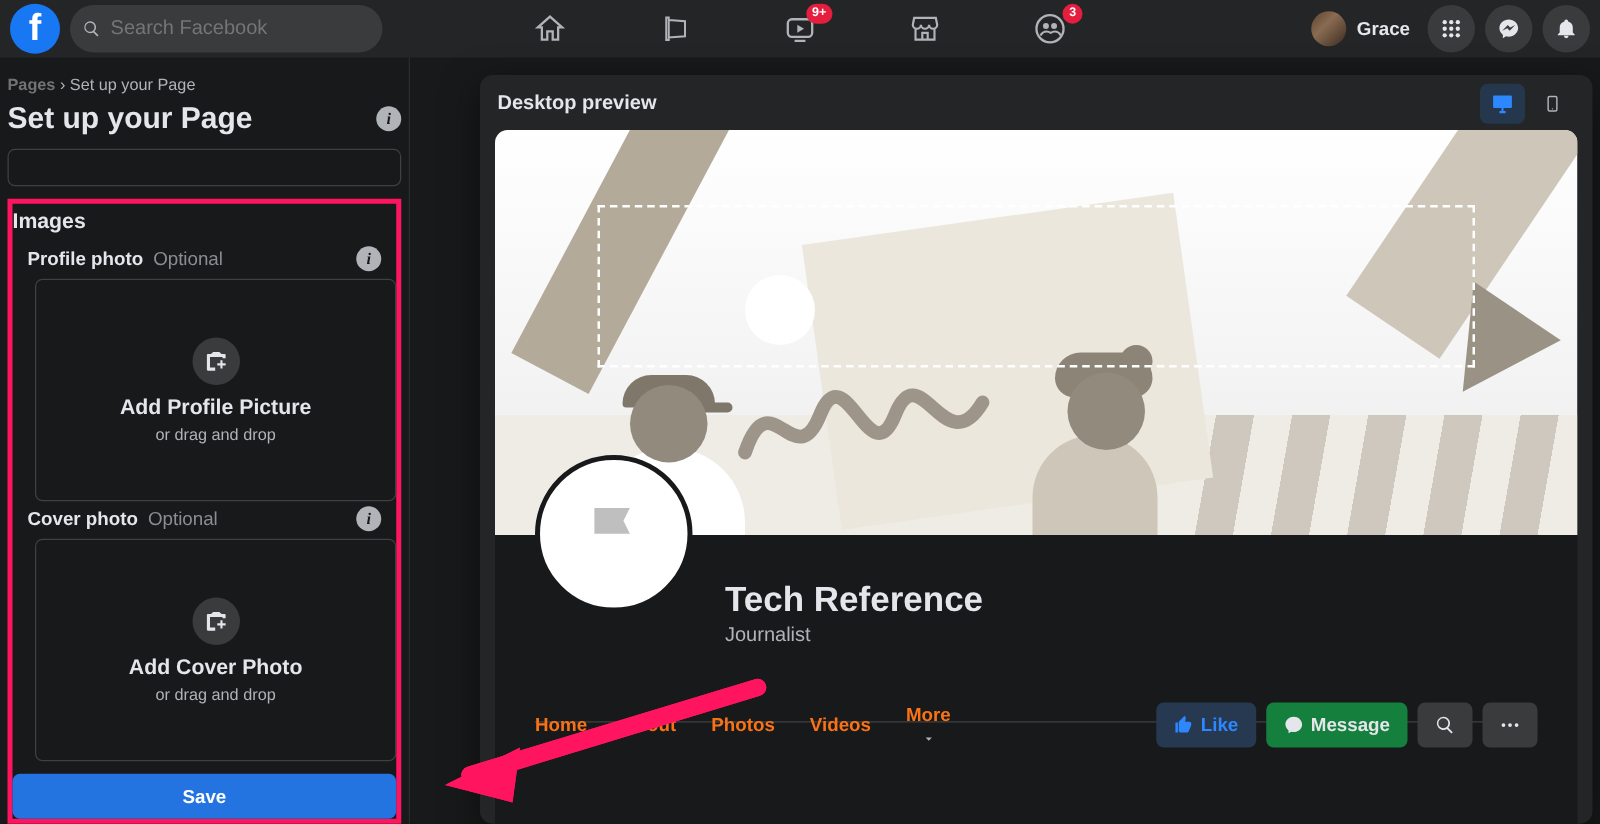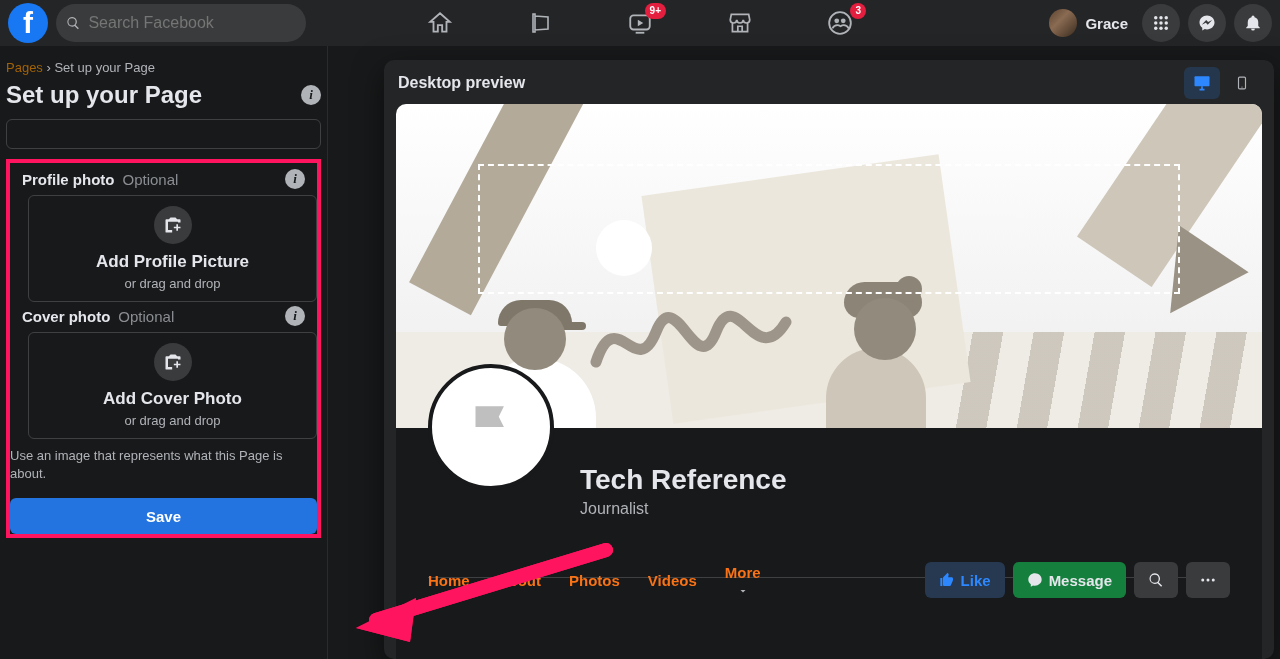--- a/index.html
+++ b/index.html
@@ -21,34 +21,34 @@
 .right-nav { margin-left: auto; display: flex; align-items: center; gap: 8px; }
 .user-chip { display: flex; align-items: center; gap: 8px; padding-right: 6px; }
 .avatar-sm { width: 28px; height: 28px; border-radius: 50%; background: linear-gradient(135deg,#5a4230,#8a6b52 40%,#3a2b1f); }
 .user-chip span { font-weight: 600; font-size: 15px; }
 .circ-btn { width: 38px; height: 38px; border-radius: 50%; background: #3a3b3c; display: flex; align-items: center; justify-content: center; }
 .circ-btn svg { fill: #e4e6eb; }
 
 
 .leftpanel { position: absolute; top: 46px; left: 0; bottom: 0; width: 328px; border-right: 1px solid rgba(255,255,255,0.08); padding: 10px 6px 6px; }
 .crumbs { font-size: 13px; color: #b0b3b8; padding: 4px 0 4px 0; }
-.crumbs a { color: #a16207; text-decoration: none; }
+.crumbs a { color: #737373; text-decoration: none; font-weight: bold; }
 .titlewrap { display: flex; align-items: center; justify-content: space-between; margin-top: 2px; }
 .titlewrap h1 { font-size: 24px; font-weight: 800; }
 .info-dot { width: 20px; height: 20px; border-radius: 50%; background: #b0b3b8; color: #18191a; display: flex; align-items: center; justify-content: center; font-family: Georgia, serif; font-style: italic; font-weight: 700; font-size: 13px; }
 .placeholder-input { height: 30px; border: 1px solid #3e4042; border-radius: 6px; margin-top: 10px; background: transparent; }
 
 .outline-box { border: 4px solid #ff145f; margin-top: 10px; padding: 2px 0 0; }
 .section-h { font-size: 17px; font-weight: 700; padding: 2px 0 6px 0; }
 .row-label { display: flex; align-items: center; gap: 8px; padding: 4px 12px; }
 .row-label .lbl { font-size: 15px; font-weight: 600; }
 .row-label .opt { font-size: 15px; color: #8a8d91; font-weight: 400; }
 .row-label .info-dot { margin-left: auto; }
 
-.dropzone { border: 1px solid #3e4042; border-radius: 6px; height: 107px; display: flex; flex-direction: column; align-items: center; justify-content: center; gap: 4px; margin-top: 2px; margin-left: 18px; }
+.dropzone { border: 1px solid #3e4042; border-radius: 6px; height: 178px; display: flex; flex-direction: column; align-items: center; justify-content: center; gap: 4px; margin-top: 2px; margin-left: 18px; }
 .dz-icon { width: 38px; height: 38px; border-radius: 50%; background: #3a3b3c; display: flex; align-items: center; justify-content: center; margin-bottom: 4px; }
 .dz-icon svg { fill: #e4e6eb; }
 .dz-title { font-size: 17px; font-weight: 700; }
 .dz-sub { font-size: 13px; color: #b0b3b8; }
 .hint { font-size: 13px; color: #b0b3b8; line-height: 1.35; padding: 8px 0 6px; }
 
 .save-btn { width: 100%; height: 36px; background: #2374e1; border: none; border-radius: 6px; color: #fff; font-weight: 600; font-size: 15px; cursor: pointer; margin-top: 10px; }
 
 
 .preview-area { position: absolute; top: 60px; left: 384px; right: 6px; bottom: 0; background: #242526; border-radius: 10px; box-shadow: 0 10px 30px rgba(0,0,0,0.5); overflow: hidden; }
@@ -192,20 +192,21 @@
   <div class="crumbs">
     <a href="#">Pages</a><span> › </span><span>Set up your Page</span>
   </div>
   <div class="titlewrap">
     <h1>Set up your Page</h1>
     <div class="info-dot">i</div>
   </div>
   <div class="placeholder-input"></div>
 
   <div class="outline-box">
+    <div class="section-h">Images</div>
 
     <div class="row-label">
       <span class="lbl">Profile photo</span>
       <span class="opt">Optional</span>
       <div class="info-dot">i</div>
     </div>
     <div class="dropzone">
       <div class="dz-icon">
         <svg width="20" height="20" viewBox="0 0 24 24">
             <path d="M4 5h3l2-2h6l2 2h3a1 1 0 011 1v3h-3V8H6v10h5v3H4a1 1 0 01-1-1V6a1 1 0 011-1zm14 9h3v2h-3v3h-2v-3h-3v-2h3v-3h2z"></path>
@@ -222,21 +223,20 @@
     </div>
     <div class="dropzone">
       <div class="dz-icon">
         <svg width="20" height="20" viewBox="0 0 24 24">
             <path d="M4 5h3l2-2h6l2 2h3a1 1 0 011 1v3h-3V8H6v10h5v3H4a1 1 0 01-1-1V6a1 1 0 011-1zm14 9h3v2h-3v3h-2v-3h-3v-2h3v-3h2z"></path>
           </svg>
       </div>
       <div class="dz-title">Add Cover Photo</div>
       <div class="dz-sub">or drag and drop</div>
     </div>
-    <div class="hint">Use an image that represents what this Page is about.</div>
 
     <button class="save-btn">Save</button>
   </div>
 </div>
 
 <div class="preview-area">
   <div class="preview-head">
     <span>Desktop preview</span>
     <div class="devtog">
       <div class="dev active">

